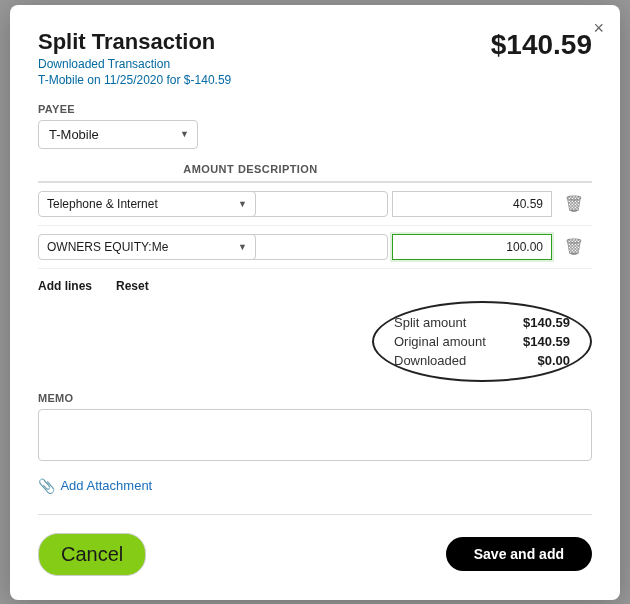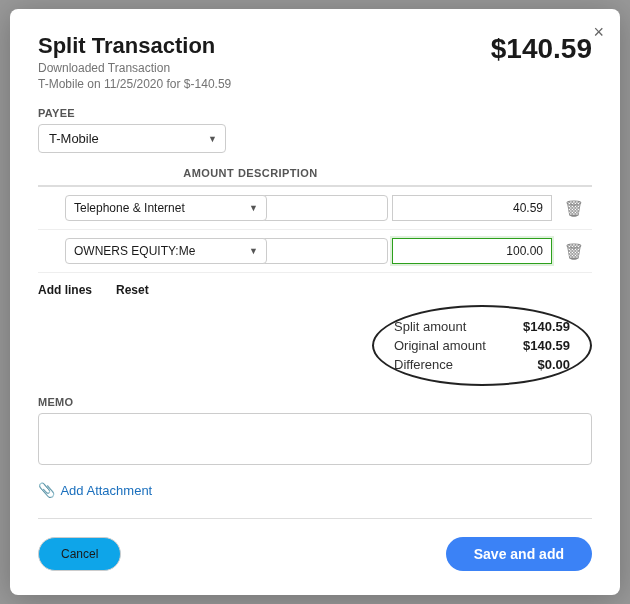--- a/index.html
+++ b/index.html
@@ -38,42 +38,42 @@
       margin-bottom: 16px;
     }
     .title-block {}
     .modal-title {
       font-size: 22px;
       font-weight: 700;
       color: #1a1a1a;
     }
     .subtitle {
       font-size: 12px;
-      color: #737373;
+      color: #0369a1;
       margin-top: 2px;
     }
     .amount-display {
       font-size: 28px;
       font-weight: 700;
       color: #1a1a1a;
     }
     .payee-section {
       margin-bottom: 14px;
     }
     .field-label {
       font-size: 11px;
       font-weight: 600;
       color: #555;
       margin-bottom: 5px;
       text-transform: uppercase;
       letter-spacing: 0.3px;
     }
     .select-wrapper {
       position: relative;
-      width: 188px;
+      width: 160px;
     }
     .select-wrapper::after {
       content: '▼';
       font-size: 9px;
       position: absolute;
       right: 9px;
       top: 50%;
       transform: translateY(-50%);
       pointer-events: none;
       color: #555;
@@ -108,22 +108,21 @@
     .split-row {
       display: grid;
       grid-template-columns: 200px 1fr 160px 36px;
       align-items: center;
       padding: 8px 0;
       border-bottom: 1px solid #eee;
       gap: 4px;
     }
     .category-select-wrapper {
       position: relative;
-      width: 202px;
-      margin-left: 27px;
+      width: 218px;
     }
     .category-select-wrapper::after {
       content: '▼';
       font-size: 9px;
       position: absolute;
       right: 9px;
       top: 50%;
       transform: translateY(-50%);
       pointer-events: none;
       color: #555;
@@ -245,31 +244,31 @@
       border: none;
       border-top: 1px solid #ddd;
       margin: 10px 0 18px 0;
     }
     .footer-row {
       display: flex;
       justify-content: space-between;
       align-items: center;
     }
     .cancel-btn {
-      background: #0ea5e9;
+      background: #84cc16;
       border: 1px solid #ccc;
       border-radius: 20px;
       padding: 9px 22px;
-      font-size: 12px;
+      font-size: 20px;
       font-weight: 500;
       color: #1a1a1a;
       cursor: pointer;
     }
     .save-btn {
-      background: #3b82f6;
+      background: #000000;
       border: none;
       border-radius: 20px;
       padding: 9px 28px;
       font-size: 14px;
       font-weight: 600;
       color: #fff;
       cursor: pointer;
     }
   </style>
 </head>
@@ -336,21 +335,21 @@
     <div class="summary-box">
       <div class="summary-row">
         <span class="summary-label">Split amount</span>
         <span class="summary-value">$140.59</span>
       </div>
       <div class="summary-row">
         <span class="summary-label">Original amount</span>
         <span class="summary-value">$140.59</span>
       </div>
       <div class="summary-row">
-        <span class="summary-label">Difference</span>
+        <span class="summary-label">Downloaded</span>
         <span class="summary-value">$0.00</span>
       </div>
     </div>
   </div>
 
   <div class="memo-section">
     <div class="field-label">Memo</div>
     <textarea class="memo-input" style=""></textarea>
   </div>
 

